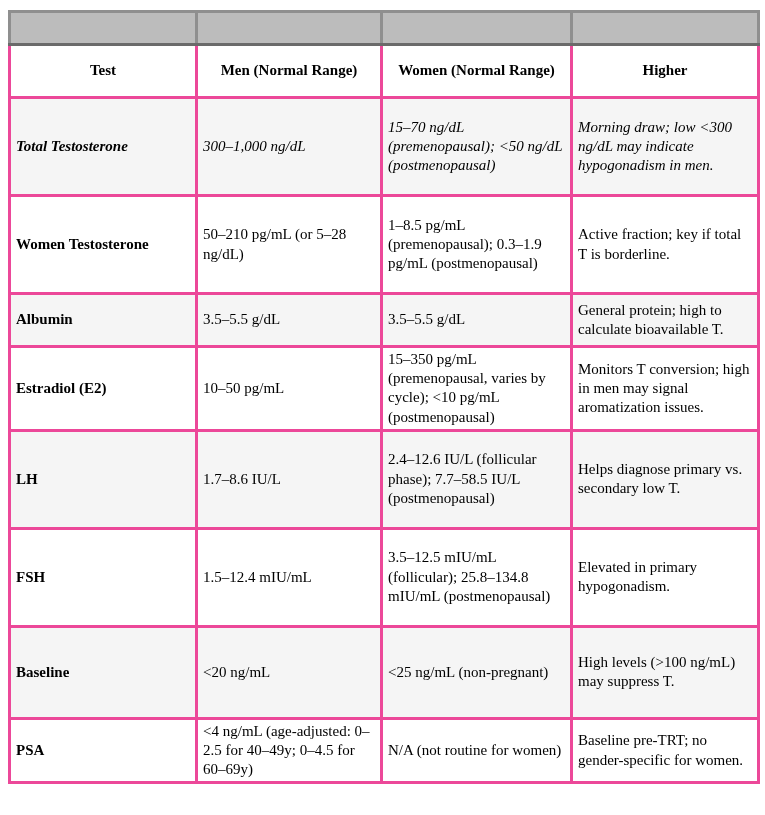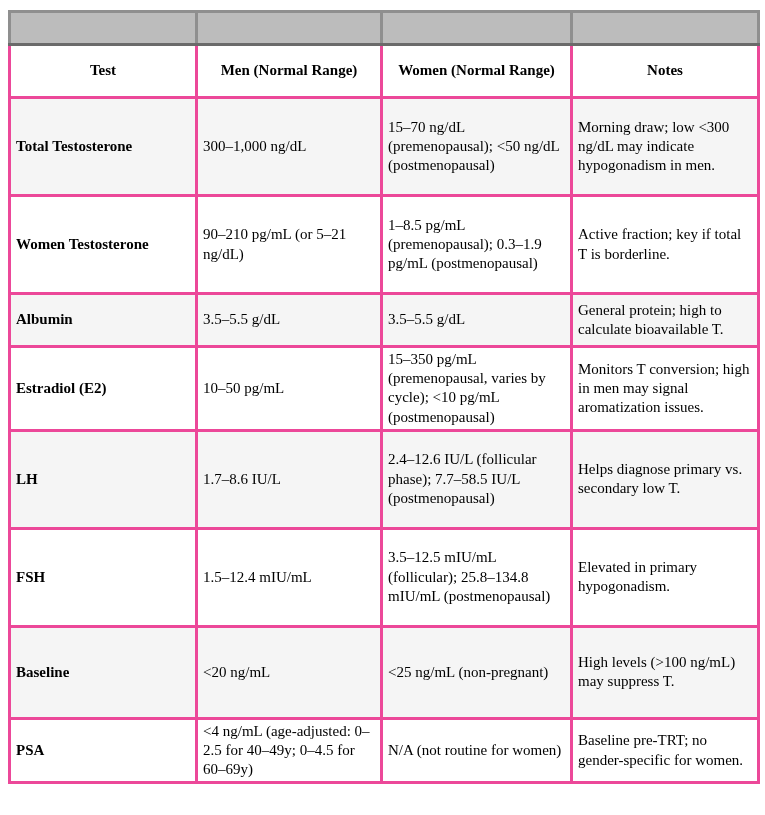--- a/index.html
+++ b/index.html
@@ -50,21 +50,21 @@
     text-align: center;
     background: #ffffff;
     height: 46px;
   }
   
   tbody tr:nth-child(odd) td { background: #f5f5f5; }
   tbody tr:nth-child(even) td { background: #ffffff; }
   tbody td.test-col { font-weight: bold; }
 
   
-  tbody tr:nth-child(1) td { height: 91px; }
+  tbody tr:nth-child(1) td { height: 91px; font-style: italic; }
   tbody tr:nth-child(2) td { height: 91px; }
   tbody tr:nth-child(3) td { height: 46px; }
   tbody tr:nth-child(4) td { height: 63px; }
   tbody tr:nth-child(5) td { height: 91px; }
   tbody tr:nth-child(6) td { height: 91px; }
   tbody tr:nth-child(7) td { height: 85px; }
   tbody tr:nth-child(8) td { height: 46px; }
   tbody tr:nth-child(9) td { height: 63px; }
 </style>
 </head>
@@ -82,33 +82,33 @@
       <tr class="band-row">
         <td></td>
         <td></td>
         <td></td>
         <td></td>
       </tr>
       <tr class="header-row">
         <th>Test</th>
         <th>Men (Normal Range)</th>
         <th>Women (Normal Range)</th>
-        <th>Notes</th>
+        <th>Higher</th>
       </tr>
     </thead>
     <tbody>
         <tr>
           <td class="test-col">Total Testosterone</td>
           <td>300–1,000 ng/dL</td>
           <td>15–70 ng/dL (premenopausal); &lt;50 ng/dL (postmenopausal)</td>
           <td>Morning draw; low &lt;300 ng/dL may indicate hypogonadism in men.</td>
         </tr>
         <tr>
           <td class="test-col">Women Testosterone</td>
-          <td>90–210 pg/mL (or 5–21 ng/dL)</td>
+          <td>50–210 pg/mL (or 5–28 ng/dL)</td>
           <td>1–8.5 pg/mL (premenopausal); 0.3–1.9 pg/mL (postmenopausal)</td>
           <td>Active fraction; key if total T is borderline.</td>
         </tr>
         <tr>
           <td class="test-col">Albumin</td>
           <td>3.5–5.5 g/dL</td>
           <td>3.5–5.5 g/dL</td>
           <td>General protein; high to calculate bioavailable T.</td>
         </tr>
         <tr>

